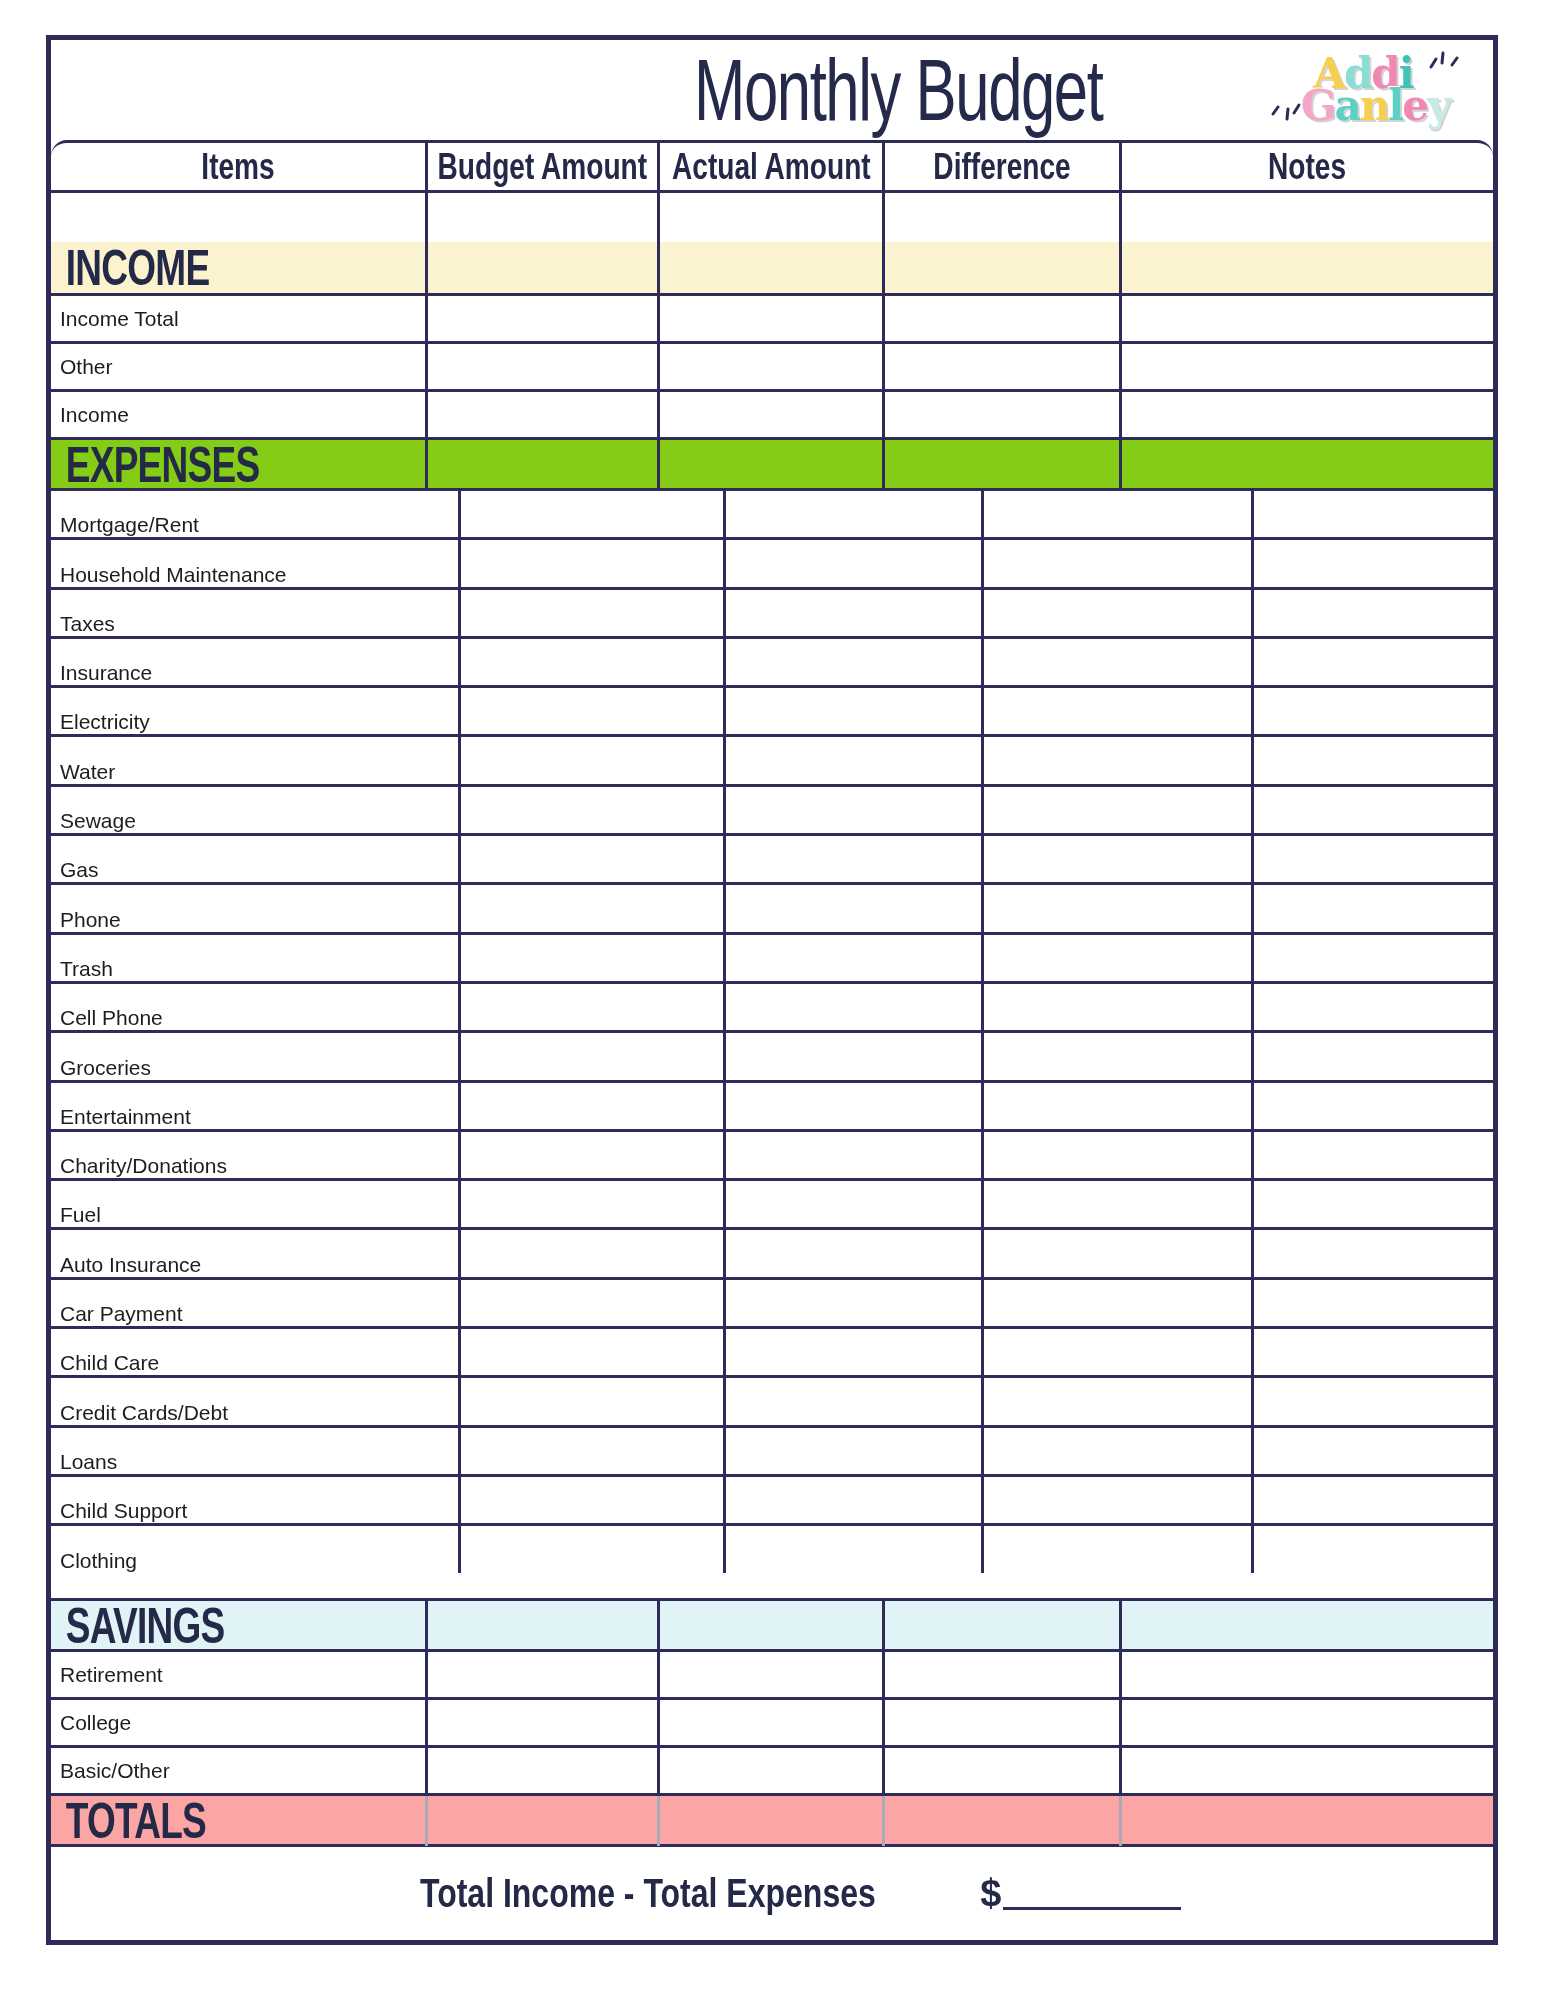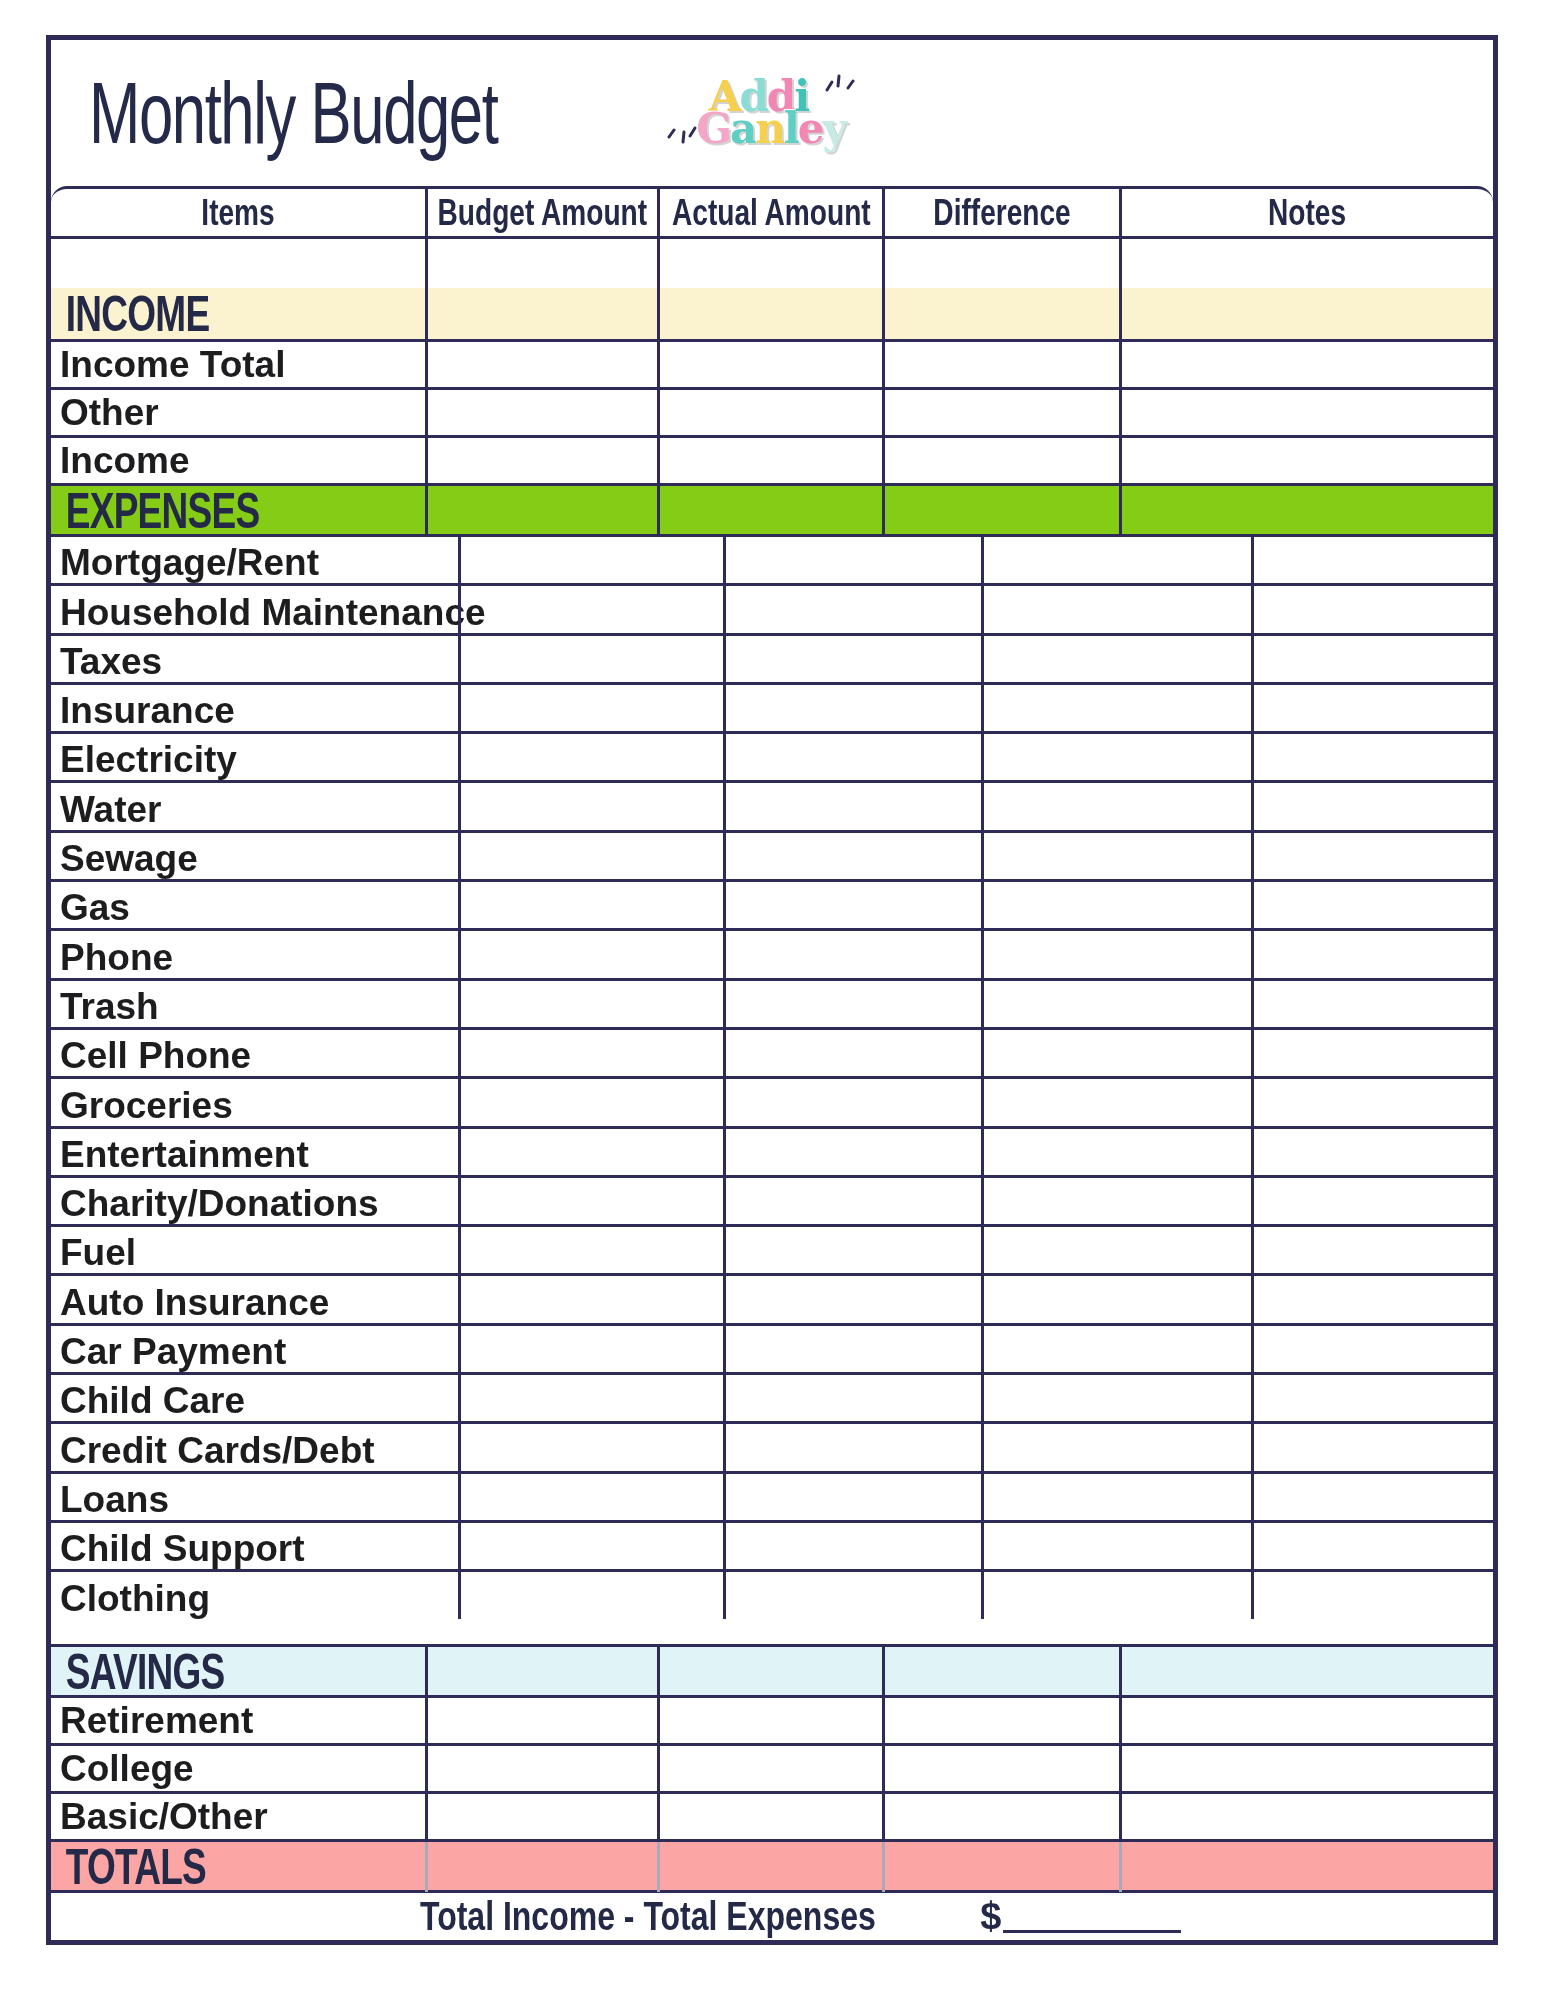--- a/index.html
+++ b/index.html
@@ -8,21 +8,21 @@
     --label-ink:#1d1d1f;
   }
   *{margin:0;padding:0;box-sizing:border-box;}
   html,body{width:1545px;height:2000px;background:#ffffff;overflow:hidden;
     font-family:"Liberation Sans",sans-serif;}
   .sheet{
     position:absolute;left:46px;top:35px;width:1452px;height:1910px;
     border:5px solid var(--line);background:#fff;display:flex;flex-direction:column;
   }
   
-  .titlebar{height:146px;display:flex;align-items:center;justify-content:flex-start;
+  .titlebar{height:100px;display:flex;align-items:center;justify-content:flex-end;
     padding:0 26px 0 38px;position:relative;}
   .page-title{
     font-size:88px;font-weight:400;color:#252a4a;letter-spacing:-2px;white-space:nowrap;
     transform:scaleX(0.70);transform-origin:left center;line-height:1;
   }
   
   .logo{position:relative;width:190px;text-align:center;line-height:0.9;
     font-family:"DejaVu Serif",serif;font-weight:bold;}
   .logo-line{display:block;font-size:42px;letter-spacing:-2px;
     text-shadow:2px 2px 0 rgba(130,130,130,0.35), -1px -1px 0 #fff;}
@@ -45,21 +45,21 @@
   .section-row{height:51px;}
   .section-row .cell:first-child{align-items:center;}
   .section-label{font-weight:bold;font-size:50px;color:var(--header-navy);white-space:nowrap;
     transform:scaleX(0.74);transform-origin:left center;line-height:1;padding-left:20px;
     letter-spacing:-1px;}
   .item-row .cell:first-child{padding-left:9px;}
   .item-row{background:#fff;}
   .g-income{height:48px;}
   .g-expenses{height:49.3px;gap:33px;}
   .g-savings{height:48px;}
-  .item-label{font-size:37px;color:var(--label-ink);white-space:nowrap;line-height:1;font-weight:bold;}
+  .item-label{font-size:21px;color:var(--label-ink);white-space:nowrap;line-height:1;}
   .align-center .cell:first-child{align-items:center;}
   .align-bottom .cell:first-child{align-items:flex-end;}
   .align-bottom .item-label{padding-bottom:2px;}
   .totals-row .cell + .cell{border-left-color:#a9a9bc;}
   
   .footer-row{flex:1;border-top:3px solid var(--line);display:flex;align-items:center;
     justify-content:center;background:#fff;}
   .footer-label{font-weight:bold;font-size:40px;color:var(--header-navy);white-space:nowrap;
     transform:scaleX(0.80);transform-origin:center center;line-height:1;margin-right:48px;}
   .currency{font-weight:bold;font-size:38px;color:var(--header-navy);line-height:1;}

